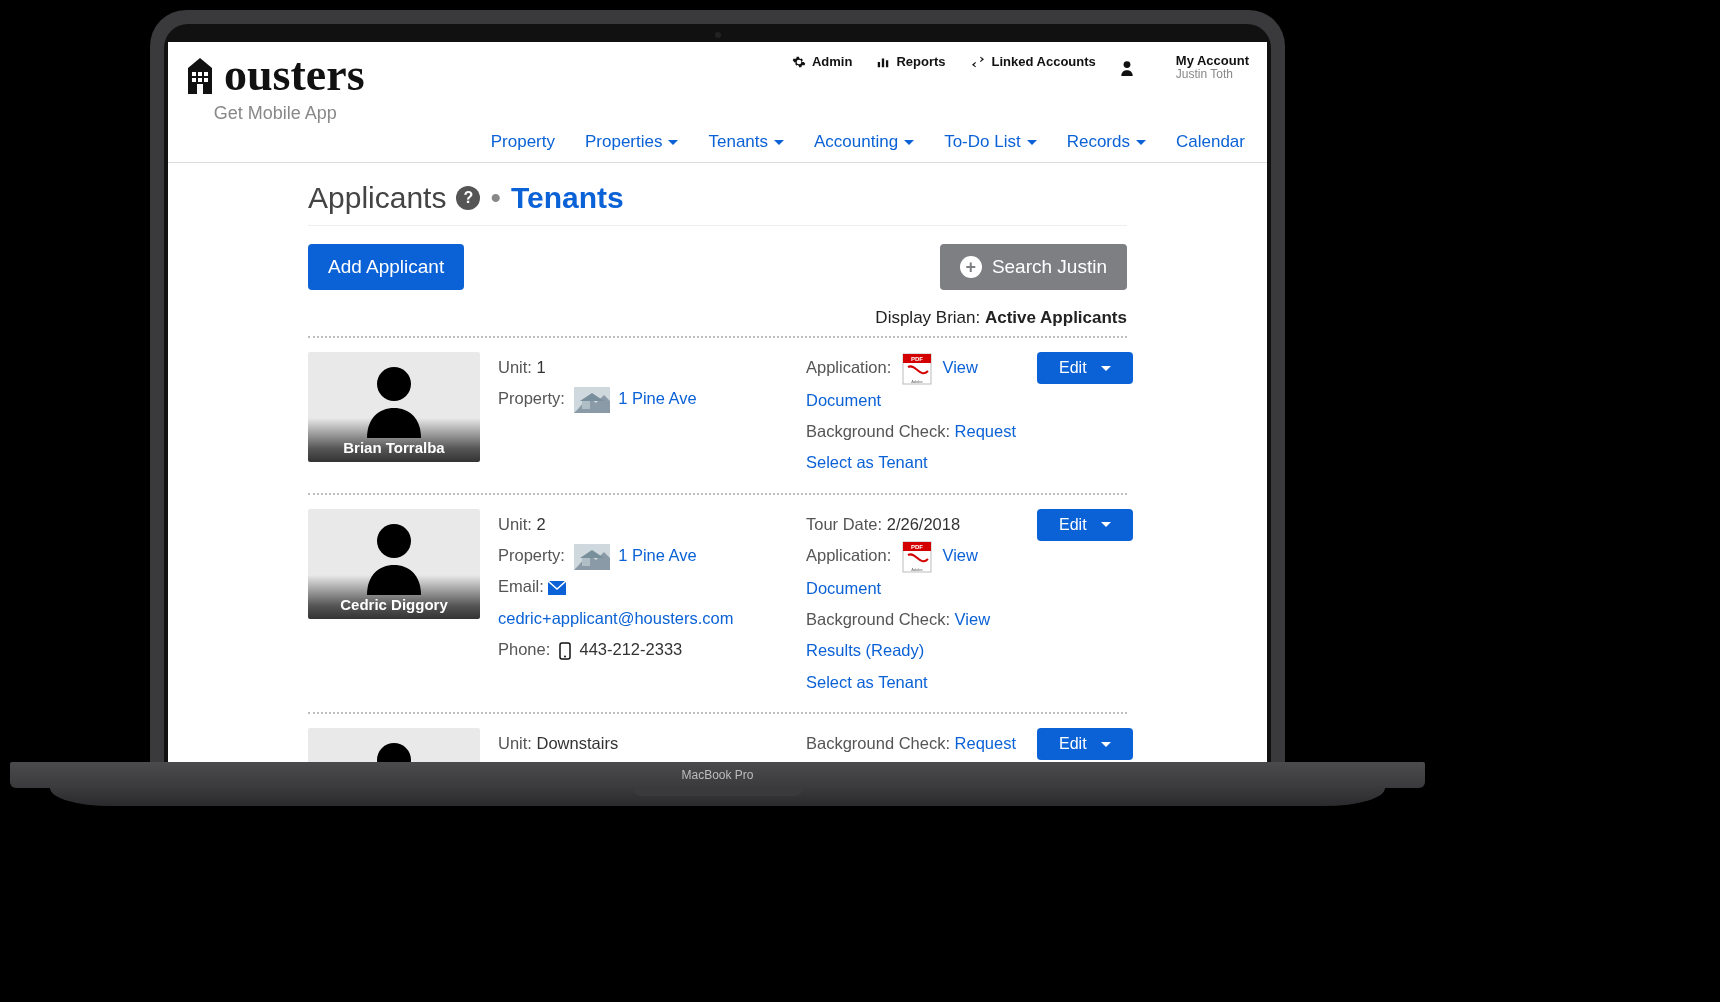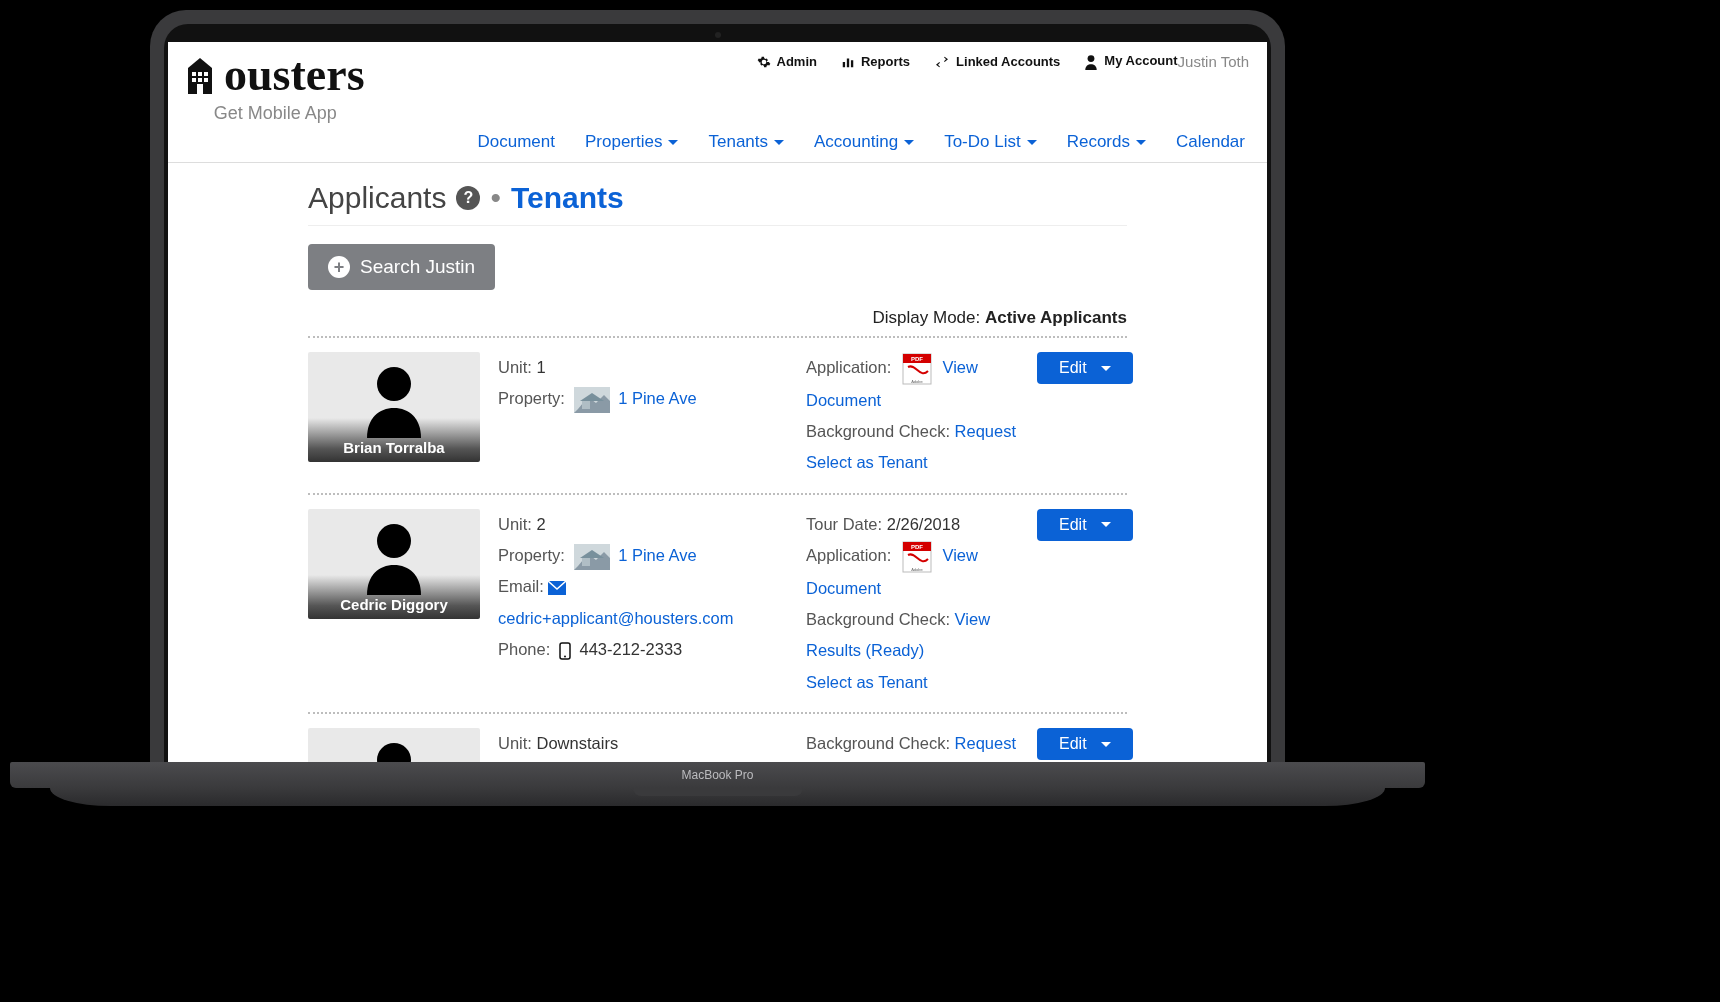--- a/index.html
+++ b/index.html
@@ -14,23 +14,23 @@
   .foot { height: 18px; background: linear-gradient(#3a3a3c,#2a2a2c); border-radius: 0 0 60px 60px / 0 0 18px 18px; margin: 0 40px; }
 
   
   .topbar { display:flex; align-items:flex-start; justify-content:space-between; padding:6px 18px 0 18px; }
   .logo-wrap { display:flex; flex-direction:column; align-items:center; }
   .logo { font-family: Georgia, "Times New Roman", serif; font-size:46px; font-weight:600; color:#111; display:flex; align-items:center; gap:2px; }
   .logo-icon { width:36px; height:42px; }
   .get-mobile { font-size:18px; color:#888; margin-top:2px; }
   .top-links { display:flex; gap:24px; align-items:flex-start; font-size:13px; margin-top:6px; }
   .top-link { display:flex; align-items:center; gap:6px; color:#111; cursor:pointer; font-weight:600; }
-  .top-link .sub { display:block; font-weight:400; color:#888; font-size:15px; }
+  .top-link .sub { display:block; font-weight:400; color:#888; font-size:12px; }
   .account-block { display:flex; align-items:center; gap:6px; }
-  .account-text { display:flex; flex-direction:row; line-height:1.1; }
+  .account-text { display:flex; flex-direction:column; line-height:1.1;margin-left:36px; }
 
   .main-nav { display:flex; justify-content:flex-end; gap:30px; padding:8px 22px 10px; border-bottom:1px solid #ddd; }
   .main-nav a { color:#0b62d6; font-size:17px; text-decoration:none; display:flex; align-items:center; gap:6px; cursor:pointer; }
   .caret { width:0; height:0; border-left:5px solid transparent; border-right:5px solid transparent; border-top:5px solid #0b62d6; display:inline-block; }
 
   .content { padding:18px 140px 0 140px; }
   .page-title { display:flex; align-items:center; gap:10px; font-size:30px; color:#555; }
   .page-title .tenants-link { color:#0b62d6; font-weight:600; }
   .help-circle { width:24px; height:24px; background:#555; color:#fff; border-radius:50%; display:inline-flex; align-items:center; justify-content:center; font-size:16px; font-weight:700; }
   .title-divider { border-top:1px solid #eee; margin:10px 0 18px; }
@@ -117,21 +117,21 @@
             <span class="account-text">
               <span style="font-weight:700">My Account</span>
               <span class="sub">Justin Toth</span>
             </span>
           </div>
         </div>
       </div>
 
       <div class="main-nav">
         <a>
-            <span>Document</span>
+            <span>Property</span>
           </a>
         <a>
             <span>Properties</span>
             <span class="caret"></span>
           </a>
         <a>
             <span>Tenants</span>
             <span class="caret"></span>
           </a>
         <a>
@@ -154,28 +154,31 @@
       <div class="content">
         <div class="page-title">
           <span style="color:#444;font-weight:400">Applicants</span>
           <span class="help-circle">?</span>
           <span style="color:#888">•</span>
           <a class="tenants-link">Tenants</a>
         </div>
         <div class="title-divider"></div>
 
         <div class="action-row">
+          <button class="btn btn-primary">
+              <span>Add Applicant</span>
+            </button>
           <button class="btn btn-secondary">
             <span class="plus-circle">+</span>
             <span>Search Justin</span>
           </button>
         </div>
 
         <div class="display-mode">
-          <span>Display Mode:</span>
+          <span>Display Brian:</span>
           <b>Active Applicants</b>
         </div>
 
         <div class="list" id="applicant-list">
             <div>
               <div class="row-sep"></div>
               <div class="applicant">
                 <div class="avatar-card">
                   <div class="avatar-silhouette"><svg width="70" height="78" viewBox="0 0 70 78">
                       <circle cx="35" cy="24" r="17" fill="#000"></circle>

